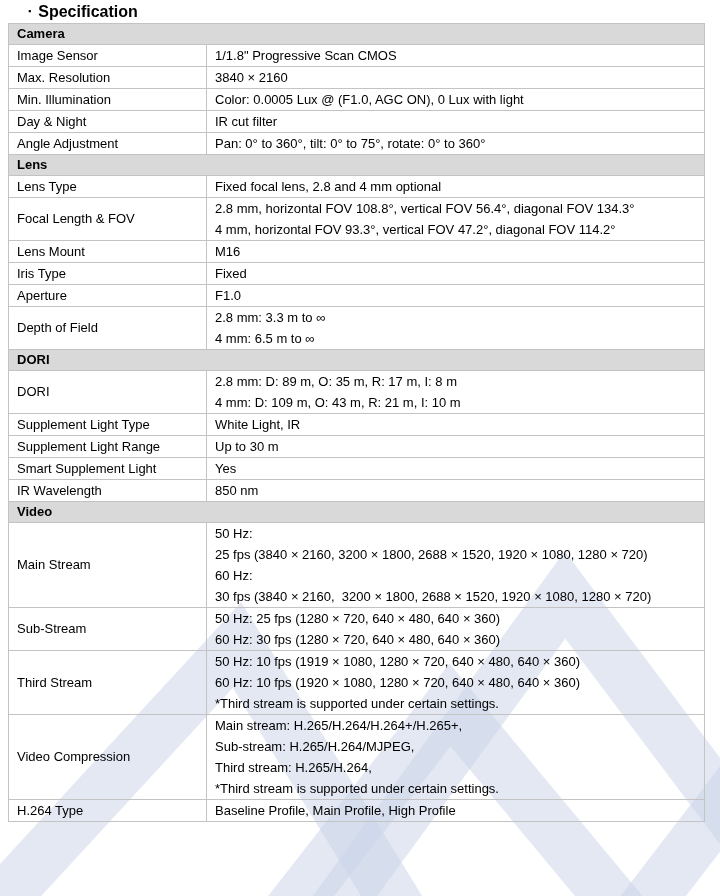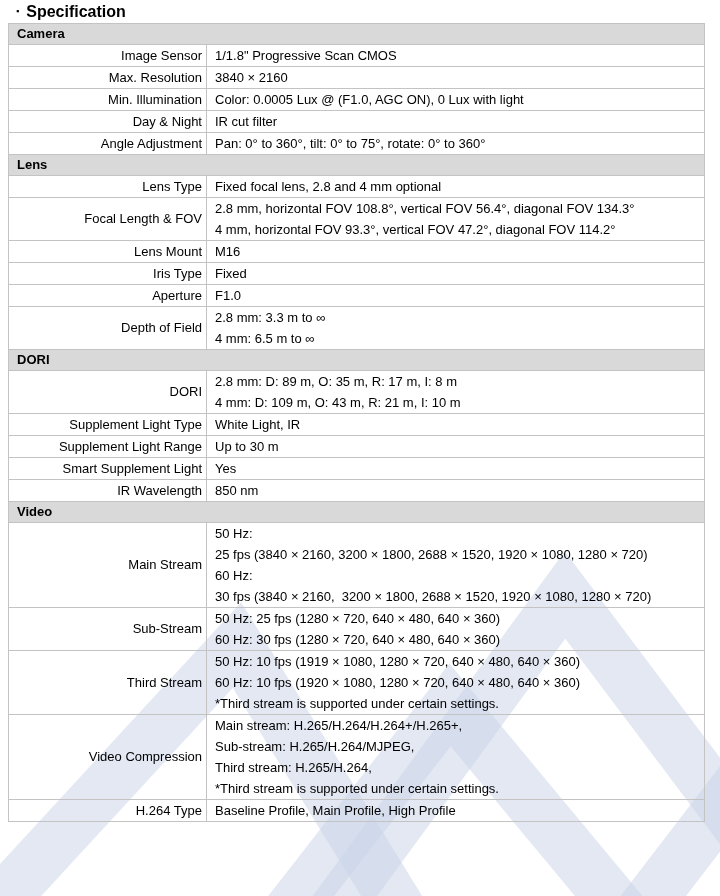--- a/index.html
+++ b/index.html
@@ -26,21 +26,21 @@
     stroke:var(--watermark-blue);
     stroke-opacity:0.55;
     stroke-width:52;
     stroke-miterlimit:30;
   }
   .content{
     position:absolute;left:8px;top:2px;width:698px;z-index:1;
   }
   .page-title{
     font-size:16px;font-weight:bold;line-height:19px;
-    margin:0 0 2px 8px;color:#000;
+    margin:0 0 2px 20px;color:#000;
   }
   .page-title .bullet{
     font-size:9px;vertical-align:3px;margin-right:7px;
   }
   table.spec{
     border-collapse:collapse;
     width:697px;
     table-layout:fixed;
   }
   table.spec td{
@@ -48,21 +48,21 @@
     font-size:13px;
     padding:0 4px 0 8px;
     vertical-align:middle;
     overflow:hidden;
   }
   tr.sec td{
     background:var(--section-header-bg);
     font-weight:bold;
     line-height:20px;
   }
-  td.lbl{line-height:20px;text-align:right;}
+  td.lbl{line-height:20px;}
   .vline{line-height:21px;white-space:nowrap;}
   td.val{padding-top:1px;padding-bottom:1px;}
 </style>
 </head>
 <body>
 
 <svg class="watermark" viewBox="0 0 720 896" xmlns="http://www.w3.org/2000/svg" aria-hidden="true">
   <path class="wm" d="M -30 935 L 237 645 L 428 955"></path>
   <path class="wm" d="M 150 1090 L 450 705 L 770 1090"></path>
   <path class="wm" d="M 225 1060 L 565 595 L 915 1060"></path>

